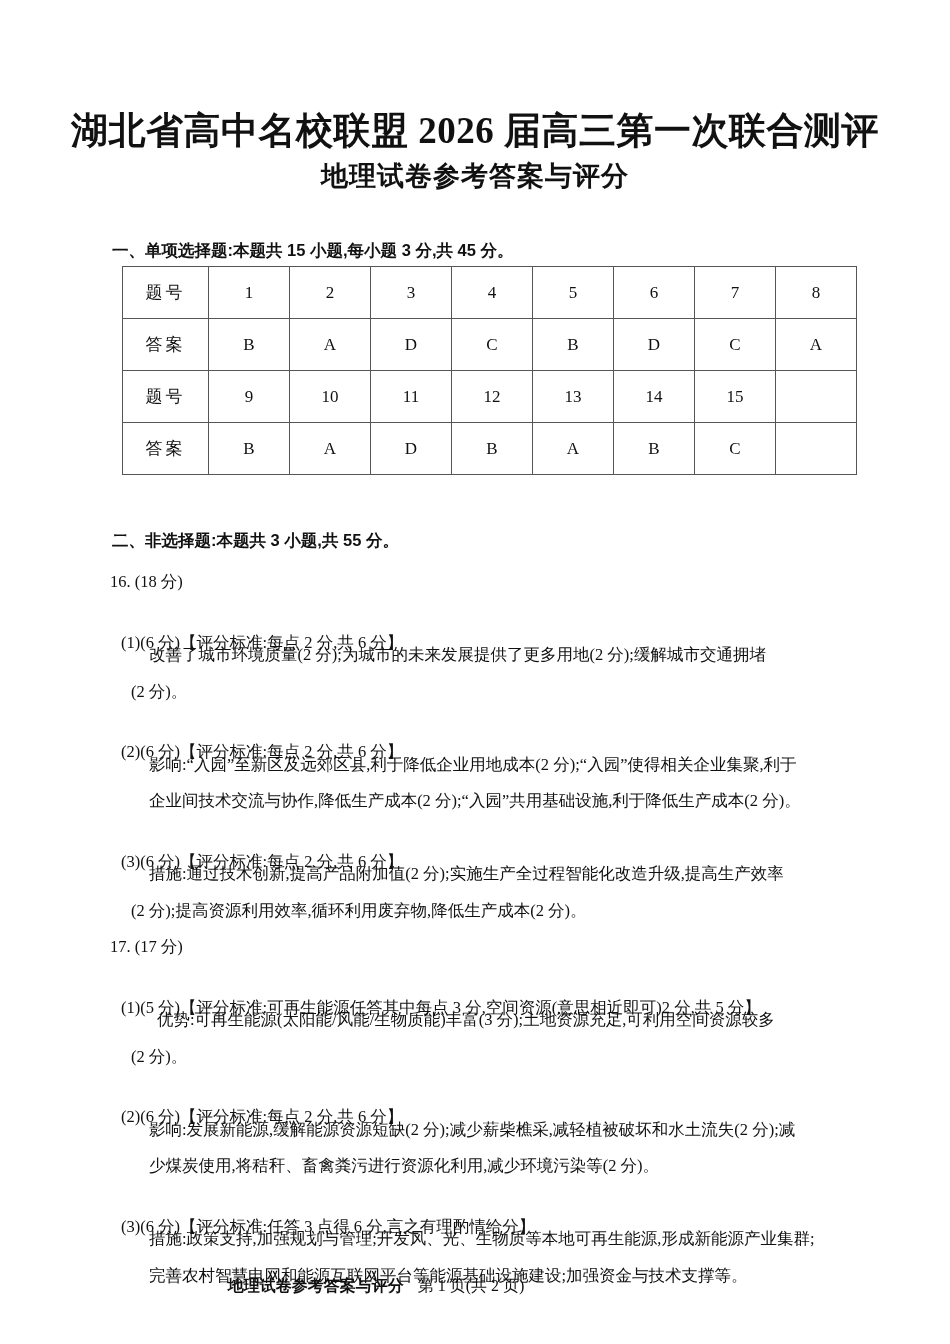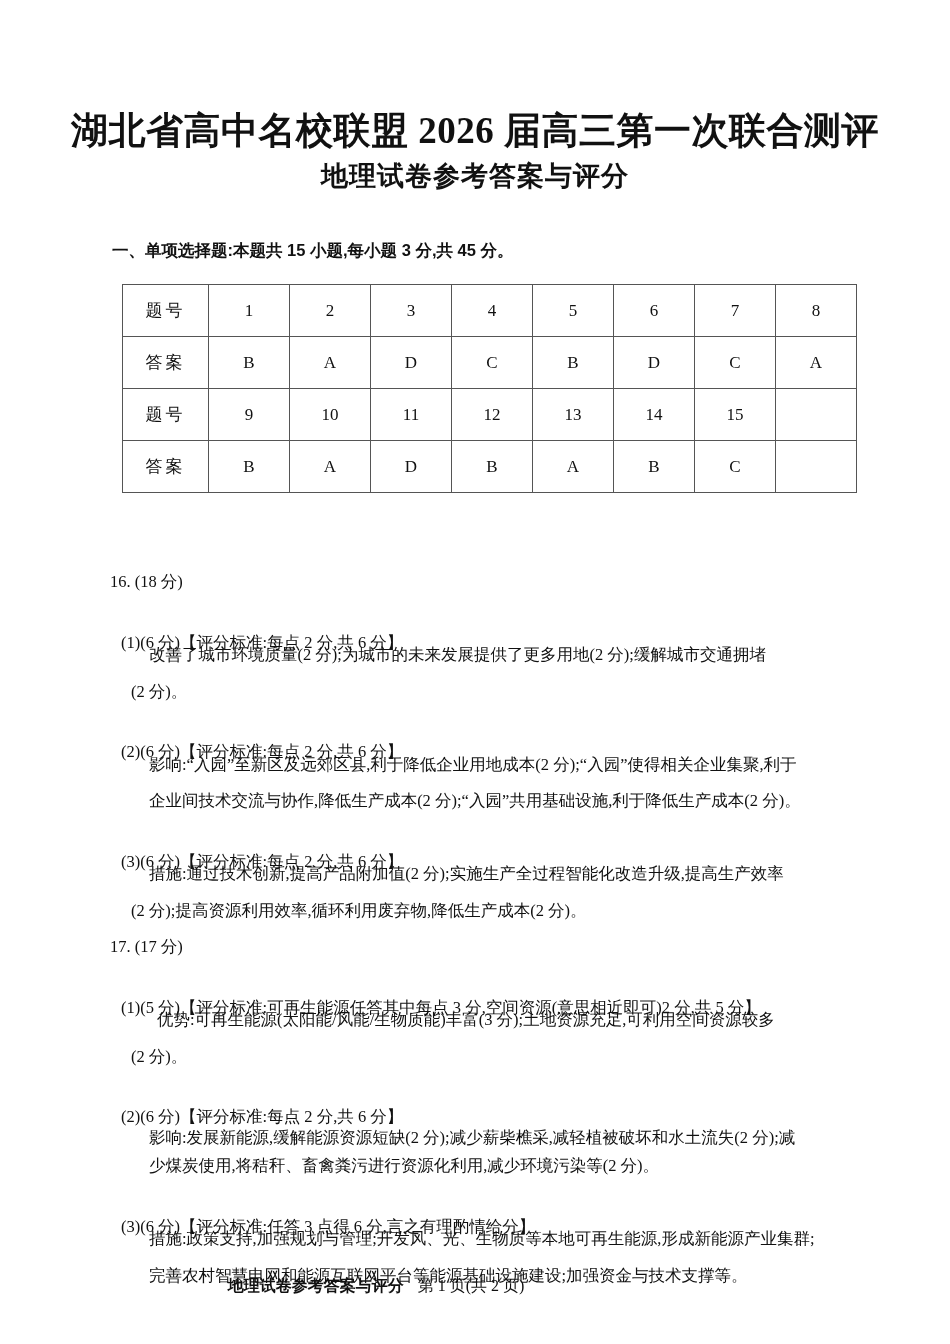--- a/index.html
+++ b/index.html
@@ -58,21 +58,21 @@
     font-weight: bold;
     white-space: nowrap;
   }
   #sec1-heading { top: 240px; }
   #sec2-heading { top: 530px; }
 
   
   .answer-table {
     position: absolute;
     left: 122px;
-    top: 284px;
+    top: 266px;
     width: 707px;
     border-collapse: collapse;
     table-layout: fixed;
     padding-left: 21px;
   }
   .answer-table td {
     border: 1px solid #555555;
     height: 49px;
     text-align: center;
     vertical-align: middle;
@@ -173,20 +173,21 @@
         <td class="data-cell">D</td>
         <td class="data-cell">B</td>
         <td class="data-cell">A</td>
         <td class="data-cell">B</td>
         <td class="data-cell">C</td>
         <td class="data-cell"></td>
       </tr>
     </tbody>
   </table>
 
+  <div class="section-heading" id="sec2-heading">二、非选择题:本题共 3 小题,共 55 分。</div>
 
   <div class="line lvl-q" style="top:572px">16. (18 分)</div>
 
   <div class="line lvl-sub bold" style="top: 608.526px;">(1)(6 分)【评分标准:每点 2 分,共 6 分】</div>
   <div class="line lvl-body" style="top: 645.053px;">改善了城市环境质量(2 分);为城市的未来发展提供了更多用地(2 分);缓解城市交通拥堵</div>
   <div class="line lvl-cont" style="top: 681.579px;">(2 分)。</div>
 
   <div class="line lvl-sub bold" style="top: 718.105px;">(2)(6 分)【评分标准:每点 2 分,共 6 分】</div>
   <div class="line lvl-body" style="top: 754.632px;">影响:“入园”至新区及远郊区县,利于降低企业用地成本(2 分);“入园”使得相关企业集聚,利于</div>
   <div class="line lvl-body" style="top: 791.158px;">企业间技术交流与协作,降低生产成本(2 分);“入园”共用基础设施,利于降低生产成本(2 分)。</div>
@@ -195,21 +196,21 @@
   <div class="line lvl-body" style="top: 864.211px;">措施:通过技术创新,提高产品附加值(2 分);实施生产全过程智能化改造升级,提高生产效率</div>
   <div class="line lvl-cont" style="top: 900.737px;">(2 分);提高资源利用效率,循环利用废弃物,降低生产成本(2 分)。</div>
 
   <div class="line lvl-q" style="top: 937.263px;">17. (17 分)</div>
 
   <div class="line lvl-sub bold" style="top: 973.789px;">(1)(5 分)【评分标准:可再生能源任答其中每点 3 分,空间资源(意思相近即可)2 分,共 5 分】</div>
   <div class="line lvl-body" style="top: 1010.32px; margin-left: 8px;">优势:可再生能源(太阳能/风能/生物质能)丰富(3 分);土地资源充足,可利用空间资源较多</div>
   <div class="line lvl-cont" style="top: 1046.84px;">(2 分)。</div>
 
   <div class="line lvl-sub bold" style="top: 1083.37px;">(2)(6 分)【评分标准:每点 2 分,共 6 分】</div>
-  <div class="line lvl-body" style="top: 1119.89px; margin-top: 8px;">影响:发展新能源,缓解能源资源短缺(2 分);减少薪柴樵采,减轻植被破坏和水土流失(2 分);减</div>
+  <div class="line lvl-body" style="top: 1119.89px;">影响:发展新能源,缓解能源资源短缺(2 分);减少薪柴樵采,减轻植被破坏和水土流失(2 分);减</div>
   <div class="line lvl-body" style="top: 1156.42px;">少煤炭使用,将秸秆、畜禽粪污进行资源化利用,减少环境污染等(2 分)。</div>
 
   <div class="line lvl-sub bold" style="top: 1192.95px;">(3)(6 分)【评分标准:任答 3 点得 6 分,言之有理酌情给分】</div>
   <div class="line lvl-body" style="top: 1229.47px;">措施:政策支持,加强规划与管理;开发风、光、生物质等本地可再生能源,形成新能源产业集群;</div>
   <div class="line lvl-body" style="top: 1266px;">完善农村智慧电网和能源互联网平台等能源基础设施建设;加强资金与技术支撑等。</div>
 
   <div class="footer">
     <span>地理试卷参考答案与评分</span><span class="footer-page">第 1 页(共 2 页)</span>
   </div>
 

